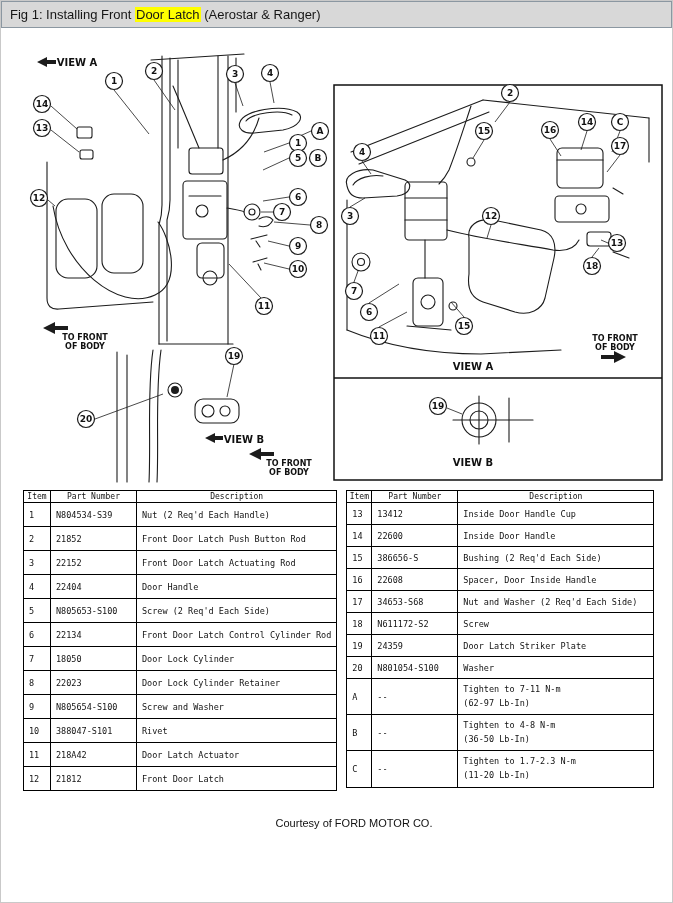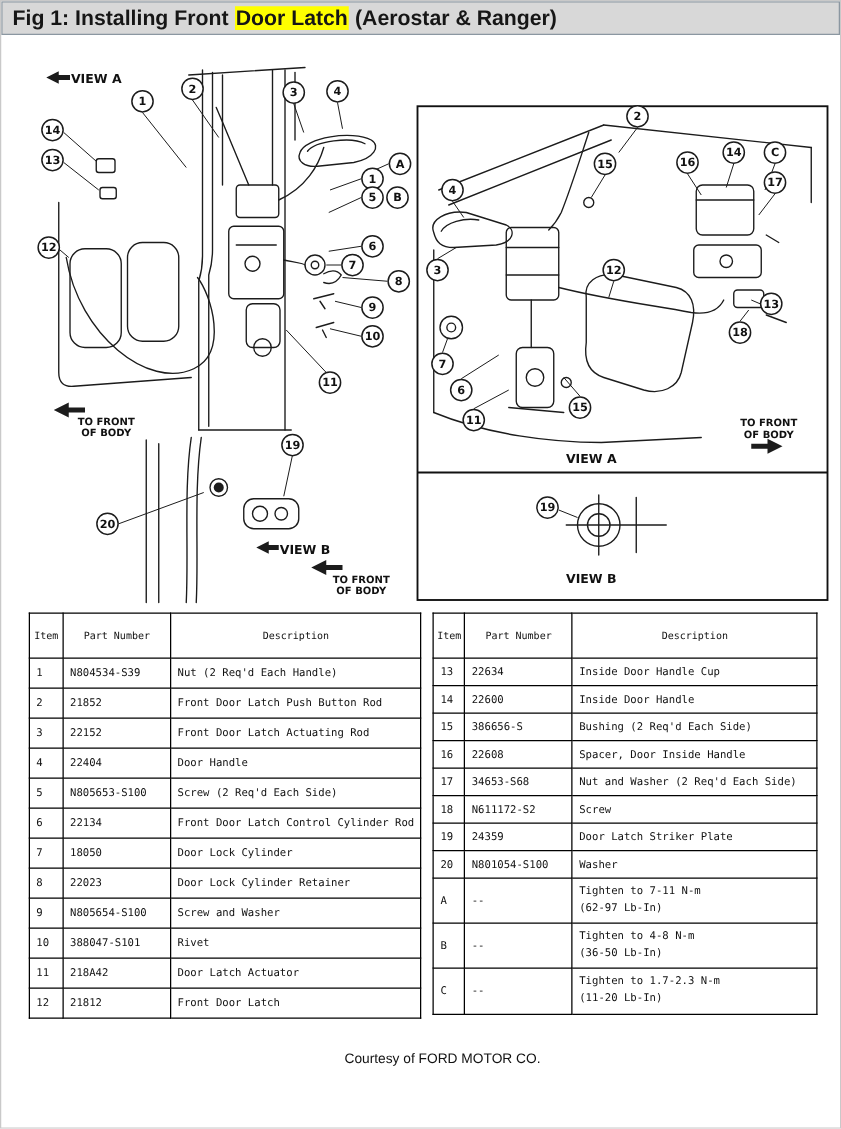--- a/index.html
+++ b/index.html
@@ -5,21 +5,21 @@
   html,body { margin:0; padding:0; background:#ffffff; }
   .page {
     width:673px; height:903px; position:relative; overflow:hidden;
     background:#ffffff; box-sizing:border-box;
     border:1px solid #c9c9c9;
     font-family:"Liberation Sans", sans-serif;
   }
   .header {
     height:27px; background:#d8d8d8; border:1px solid #8b97a1;
     display:flex; align-items:center; padding:0 8px; box-sizing:border-box;
-    font-size:17px; color:#161616;font-weight:bold;
+    font-size:13px; color:#161616;
   }
   .hl { background:#ffff00; padding:0 1px; }
 
   svg.diagram { display:block; }
   svg .art path, svg .art rect, svg .art circle, svg .art line, svg .art ellipse {
     fill:none; stroke:#1c1c1c; stroke-width:1.1;
     stroke-linecap:round; stroke-linejoin:round;
   }
   svg .frame { fill:none; stroke:#111; stroke-width:1.5; }
   svg .leader { fill:none; stroke:#1c1c1c; stroke-width:0.8; }
@@ -32,21 +32,21 @@
 
   .tables {
     display:flex; gap:9px; padding:2px 0 0 22px; align-items:flex-start;
   }
   table.ptable {
     border-collapse:collapse; table-layout:fixed;
     font-family:"DejaVu Sans Mono", monospace; font-size:8.5px; color:#111;
   }
   table.ptable th {
     border:1px solid #000; font-size:8px; font-weight:normal;
-    padding:13px 2px; text-align:center;
+    padding:1px 2px; text-align:center;
   }
   table.ptable td {
     border:1px solid #000; padding:2px 5px; vertical-align:middle;
     overflow:hidden; white-space:nowrap;
   }
   table.tbl-left td { height:19px; }
   table.tbl-right td { height:17px; }
   table.tbl-right tr.torque td { height:auto; padding-top:4px; padding-bottom:4px; }
   .dline { display:block; line-height:1.6; }
 
@@ -443,21 +443,21 @@
       <thead>
         <tr>
           <th>Item</th>
           <th>Part Number</th>
           <th>Description</th>
         </tr>
       </thead>
       <tbody>
         <tr>
             <td>13</td>
-            <td>22634</td>
+            <td>13412</td>
             <td>Inside Door Handle Cup</td>
           </tr>
         <tr>
             <td>14</td>
             <td>22600</td>
             <td>Inside Door Handle</td>
           </tr>
         <tr>
             <td>15</td>
             <td>386656-S</td>

